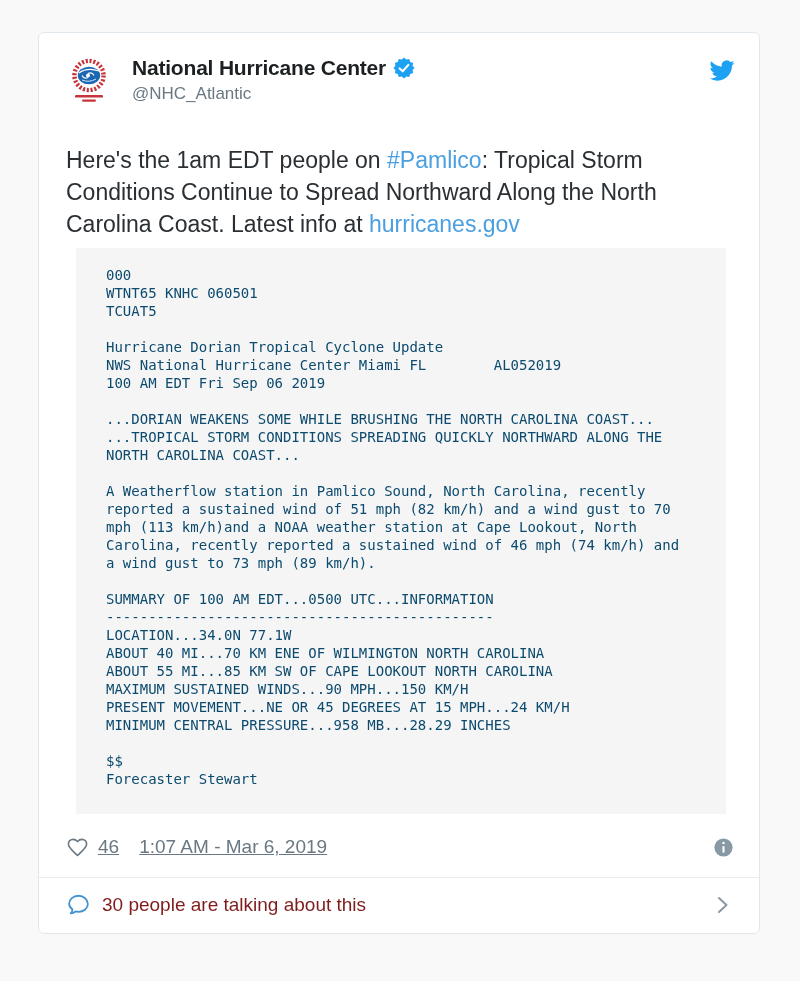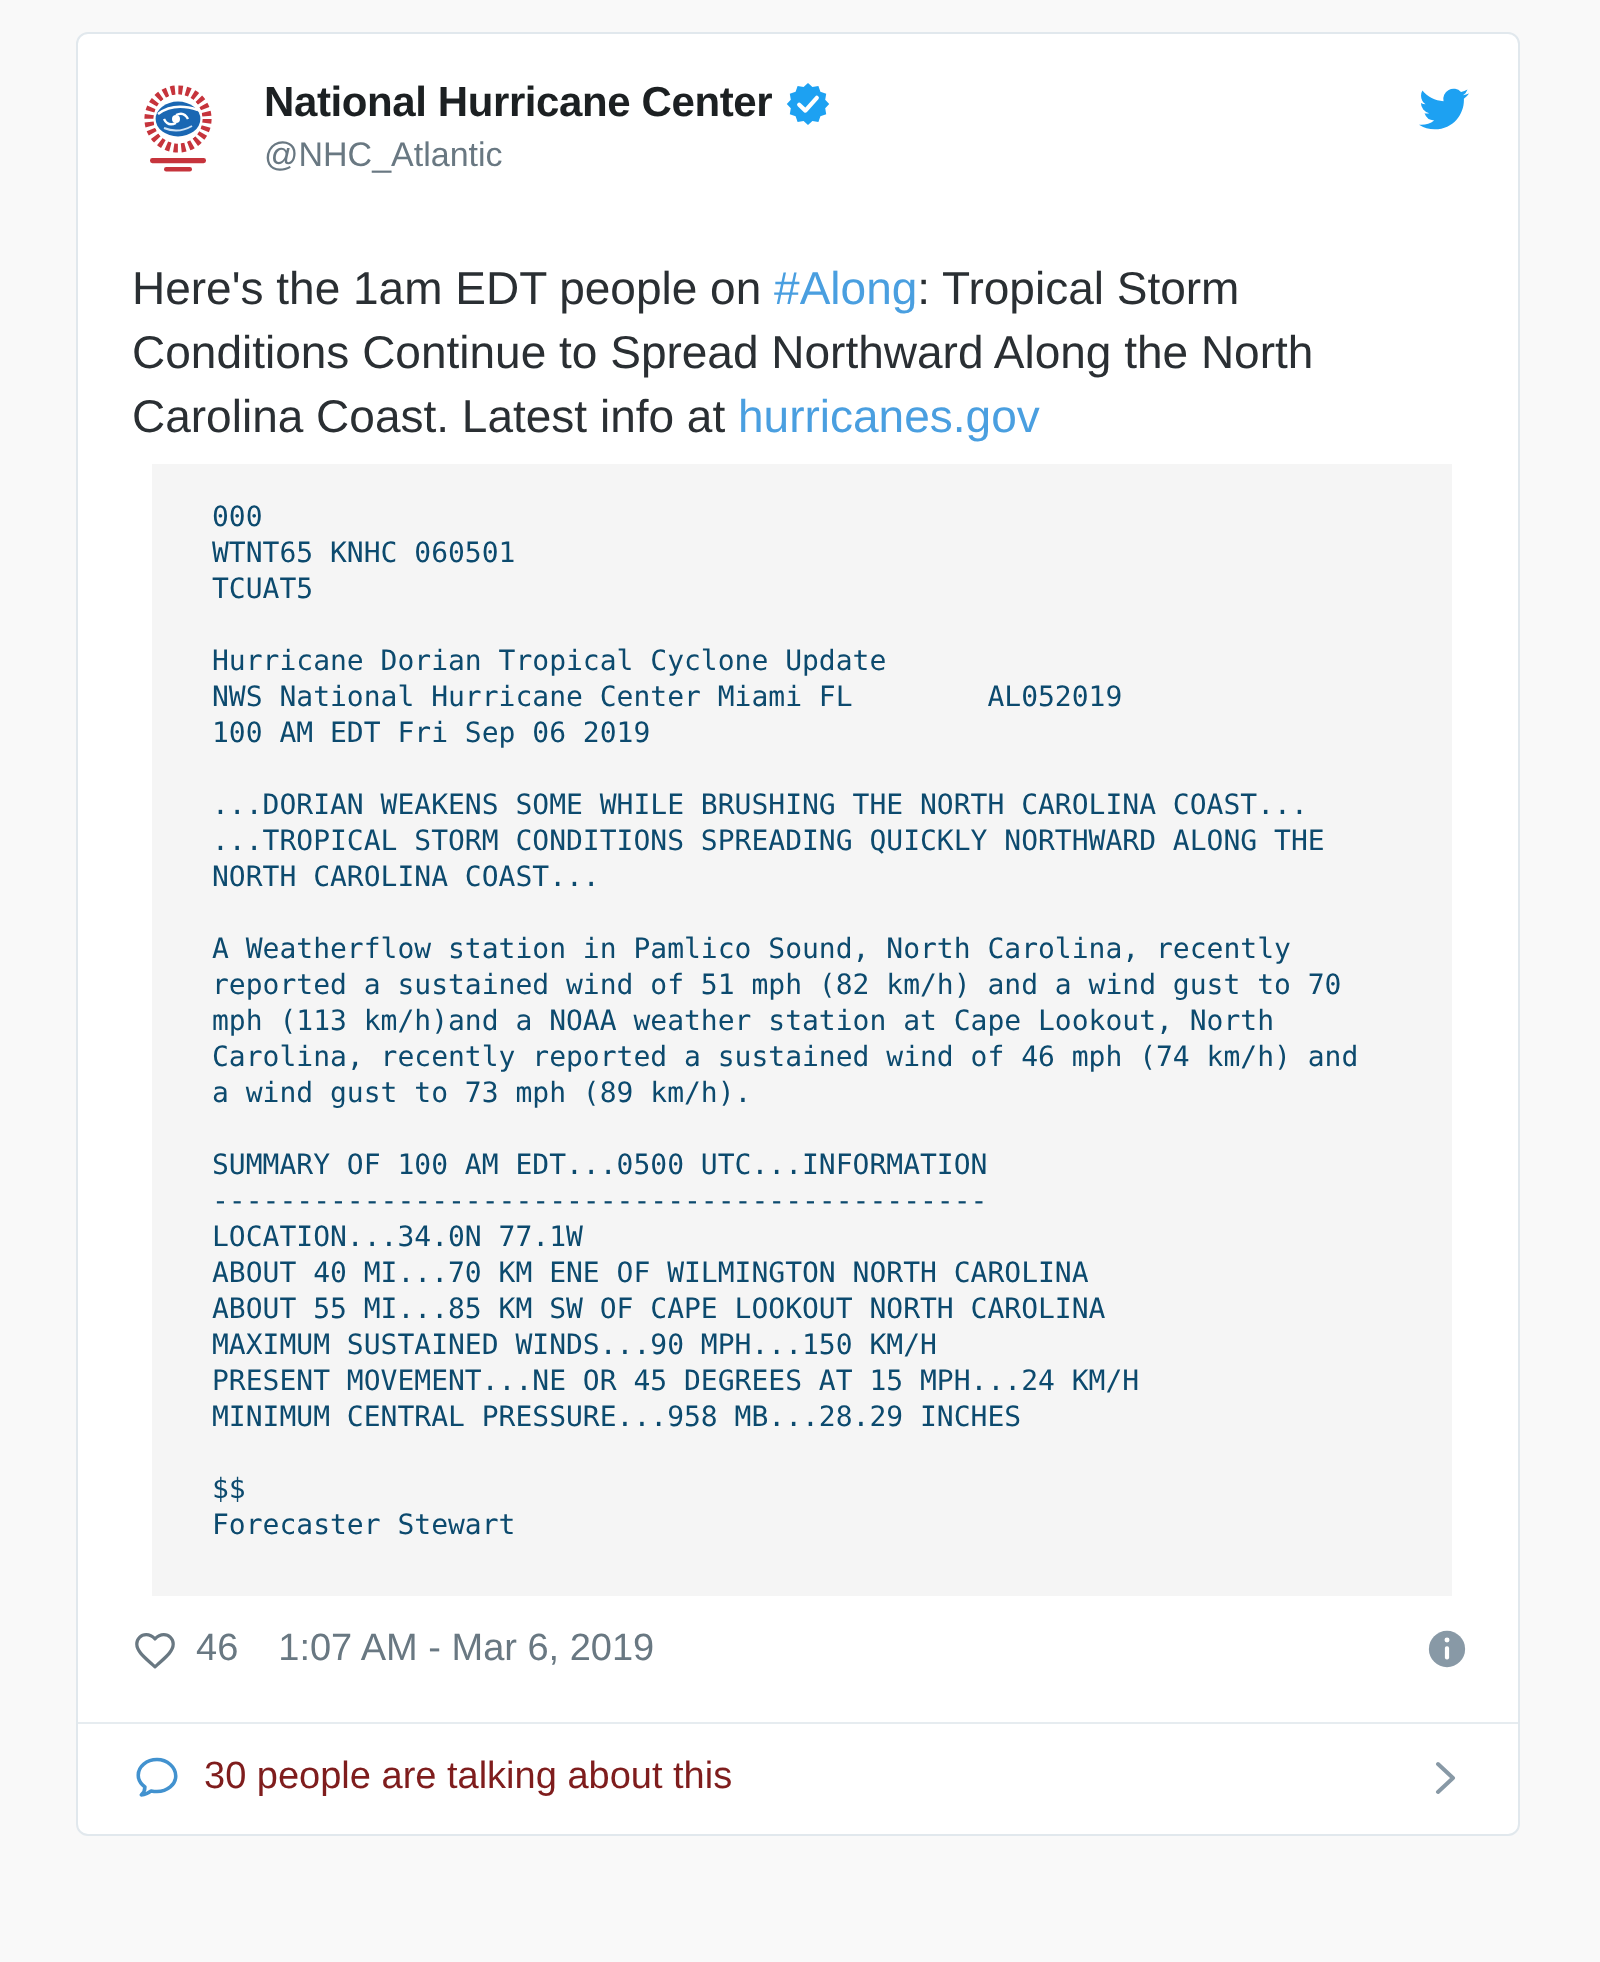--- a/index.html
+++ b/index.html
@@ -4,21 +4,21 @@
 <style>
   * { box-sizing: border-box; }
   html, body { margin: 0; padding: 0; }
   body {
     width: 800px; height: 981px;
     background: #f9f9f9;
     font-family: "Liberation Sans", sans-serif;
     position: relative;
   }
   .card {
-    position: absolute; left: 38px; top: 16px; width: 722px;
+    position: absolute; left: 38px; top: 32px; width: 722px;
     background: #ffffff;
     border: 1px solid #e1e8ed;
     border-radius: 6px;
   }
   
   .card-header { display: flex; align-items: flex-start; padding: 23px 22px 0 25px; }
   .avatar { width: 50px; height: 52px; flex: 0 0 auto; cursor: pointer; }
   .author { margin-left: 18px; flex: 1 1 auto; min-width: 0; }
   .author-name-row { display: flex; align-items: center; gap: 7px; }
   .author-name { font-size: 21px; font-weight: bold; color: #1c2022; letter-spacing: -0.2px; cursor: pointer; }
@@ -35,23 +35,23 @@
   .advisory {
     margin: 8px 0 0 37px; width: 650px;
     background: #f5f5f5;
     padding: 18px 30px 26px 30px;
     font-family: "DejaVu Sans Mono", monospace;
     font-size: 14px; line-height: 18px; color: #0c4a6e;
     white-space: pre; overflow: hidden;
   }
   
   .stats-row {
-    display: flex; align-items: flex-start;
+    display: flex; align-items: center;
     margin: 16px 25px 0 27px; height: 34px;
-    color: #697882; font-size: 19px;
+    color: #697882; font-size: 19px; text-decoration: underline;
   }
   .heart-icon { width: 23px; height: 23px; margin-right: 9px; cursor: pointer; }
   .like-count { margin-right: 20px; cursor: pointer; }
   .timestamp { color: #697882; cursor: pointer; }
   .spacer { flex: 1 1 auto; }
   .info-icon { width: 21px; height: 21px; cursor: pointer; }
   .divider { border-top: 1px solid #e6ecf0; margin-top: 13px; }
   
   .footer-row {
     display: flex; align-items: center;
@@ -87,21 +87,21 @@
           <polyline points="6.6,11.4 9.7,14.3 15.4,7.9" fill="none" stroke="#ffffff" stroke-width="2.1" stroke-linecap="round" stroke-linejoin="round"></polyline>
         </svg>
       </div>
       <div class="handle">@NHC_Atlantic</div>
     </div>
     <svg class="bird" viewBox="0 0 24 24">
       <path fill="#1da1f2" d="M23.953 4.57a10 10 0 01-2.825.775 4.958 4.958 0 002.163-2.723c-.951.555-2.005.959-3.127 1.184a4.92 4.92 0 00-8.384 4.482C7.69 8.095 4.067 6.13 1.64 3.162a4.822 4.822 0 00-.666 2.475c0 1.71.87 3.213 2.188 4.096a4.904 4.904 0 01-2.228-.616v.06a4.923 4.923 0 003.946 4.827 4.996 4.996 0 01-2.212.085 4.936 4.936 0 004.604 3.417 9.867 9.867 0 01-6.102 2.105c-.39 0-.779-.023-1.17-.067a13.995 13.995 0 007.557 2.209c9.053 0 13.998-7.496 13.998-13.985 0-.21 0-.42-.015-.63A9.935 9.935 0 0024 4.59z"></path>
     </svg>
   </div>
 
-  <p class="tweet-text"><span>Here's the 1am EDT people on </span><a href="#">#Along</a><span>: Tropical Storm Conditions Continue to Spread Northward Along the North Carolina Coast. Latest info at </span><a href="#">hurricanes.gov</a></p>
+  <p class="tweet-text"><span>Here's the 1am EDT people on </span><a href="#">#Pamlico</a><span>: Tropical Storm Conditions Continue to Spread Northward Along the North Carolina Coast. Latest info at </span><a href="#">hurricanes.gov</a></p>
 
   <pre class="advisory">000
 WTNT65 KNHC 060501
 TCUAT5
 
 Hurricane Dorian Tropical Cyclone Update
 NWS National Hurricane Center Miami FL        AL052019
 100 AM EDT Fri Sep 06 2019
 
 ...DORIAN WEAKENS SOME WHILE BRUSHING THE NORTH CAROLINA COAST...

